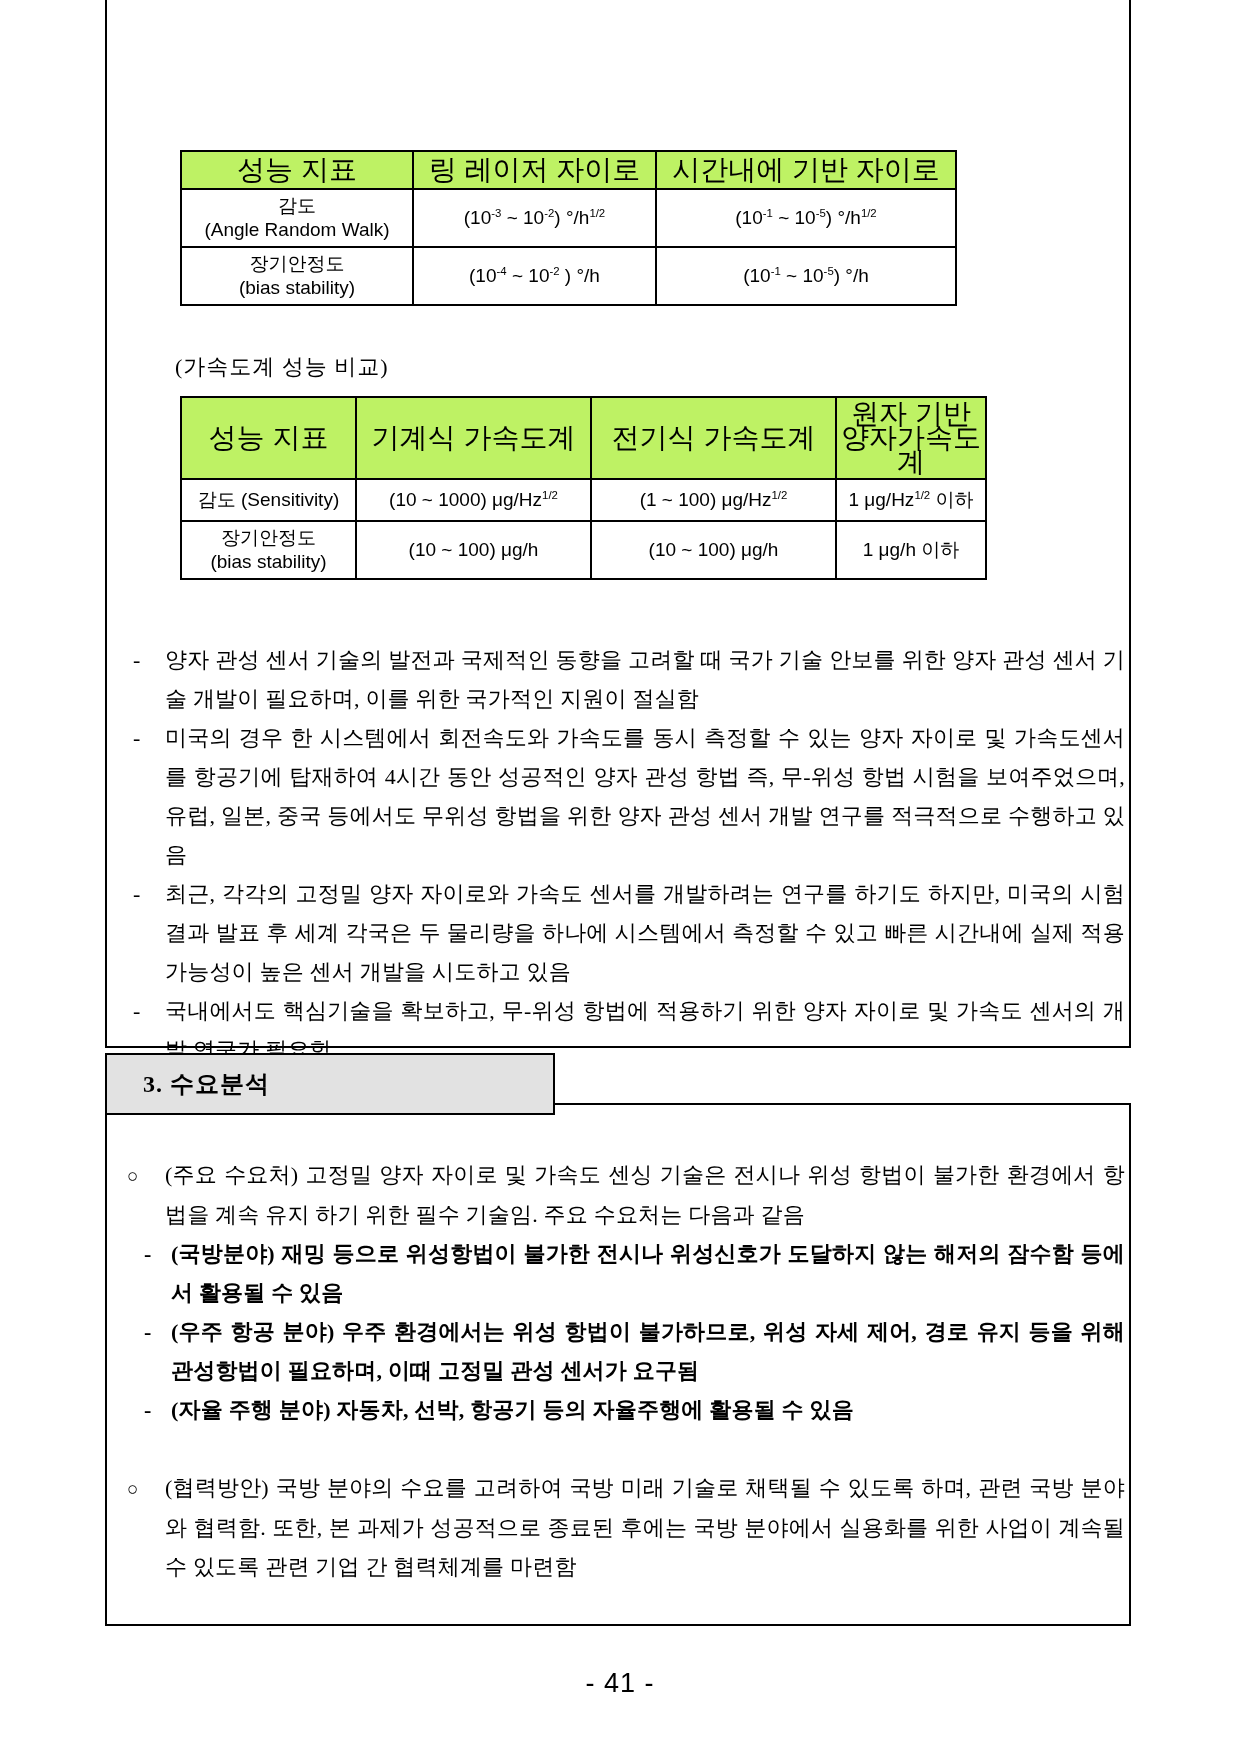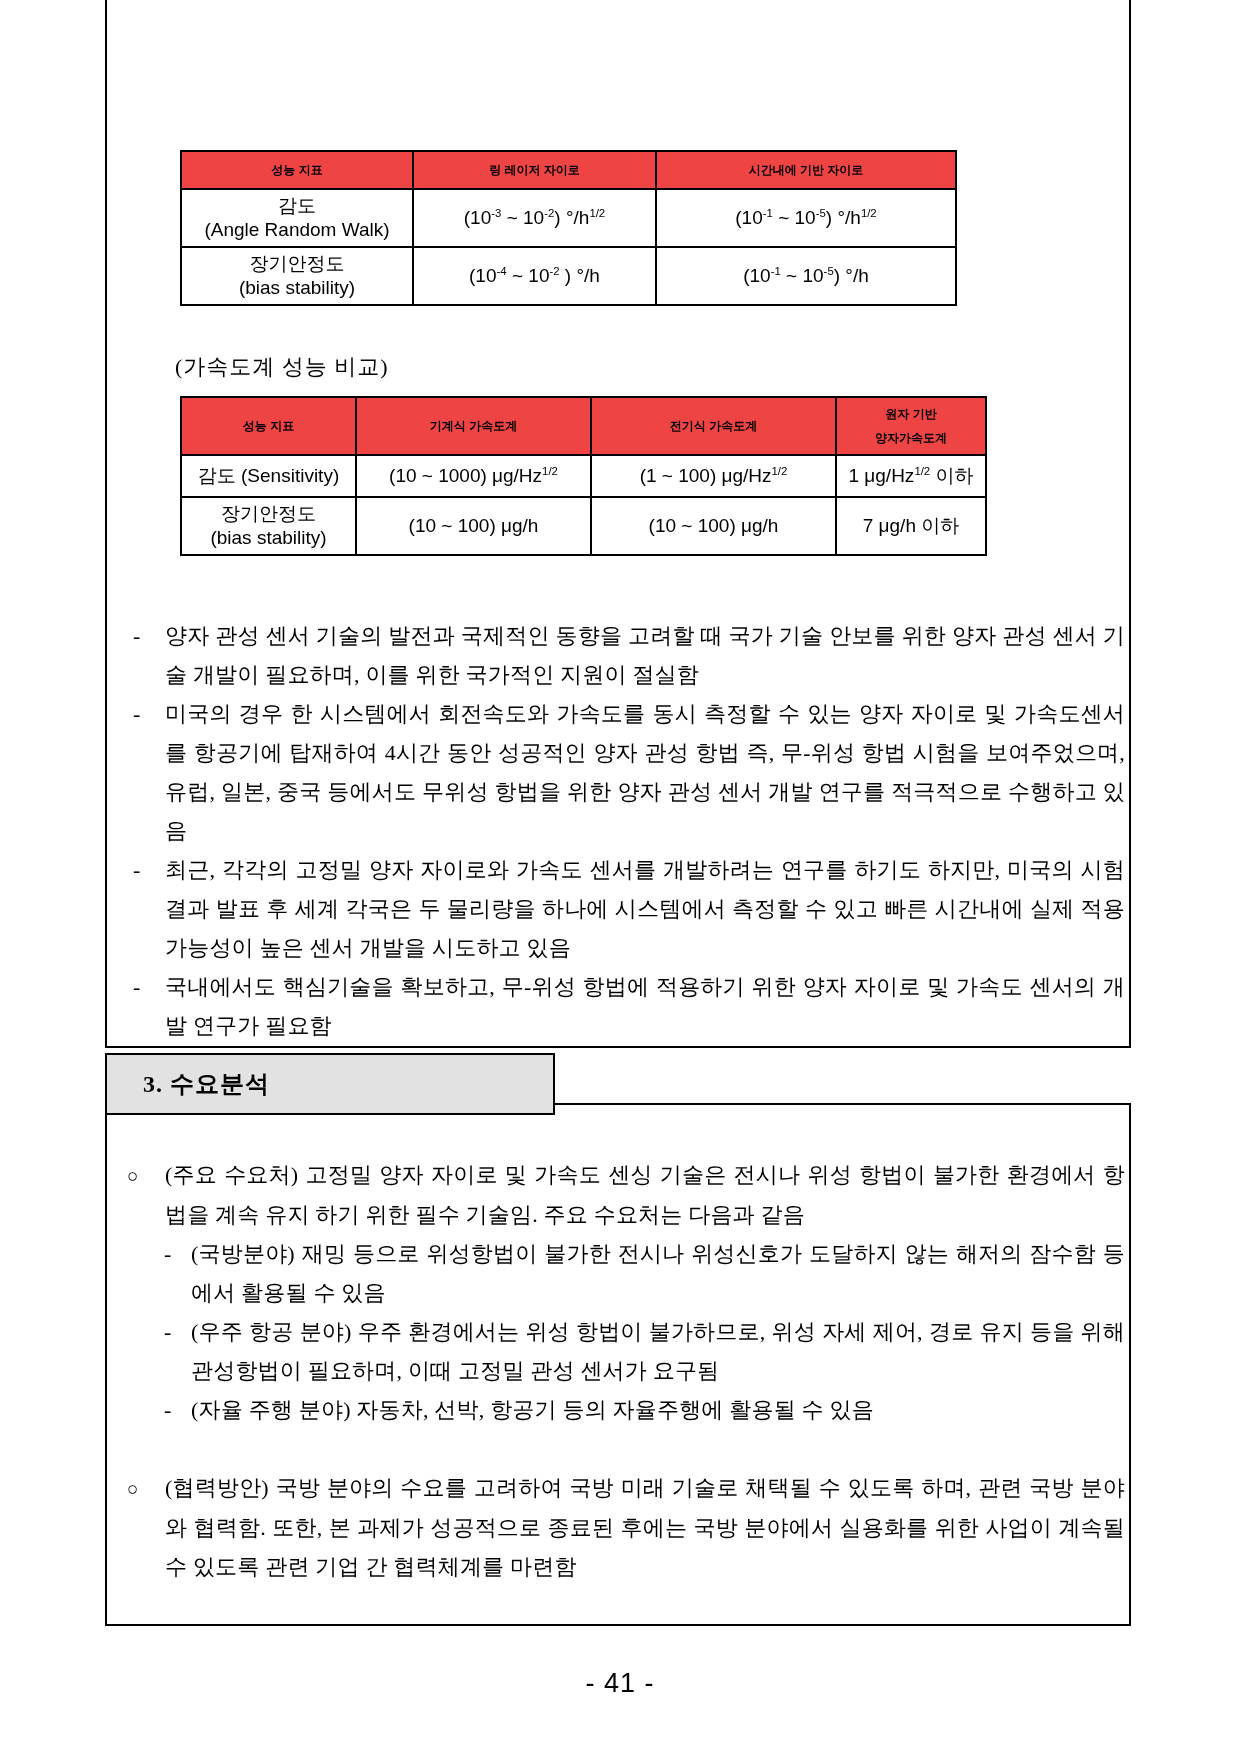--- a/index.html
+++ b/index.html
@@ -17,21 +17,21 @@
   
   table.perf {
     border-collapse:collapse; table-layout:fixed;
     font-family:"Liberation Sans","DejaVu Sans",sans-serif;
     font-size:19px; text-align:center;
   }
   table.perf th, table.perf td {
     border:2px solid #000; vertical-align:middle; padding:4px 2px;
     line-height:24px;
   }
-  table.perf th { background:#ef4444; font-weight:bold; font-size:12px; }
+  table.perf th { background:#bef264; font-weight:normal; font-size:28px; }
   table.t1 { margin:150px 0 0 73px; width:775px; }
   table.t1 tr.hdr { height:38px; }
   table.t1 tr.data { height:51px; }
   table.t2 { margin:14px 0 0 73px; width:805px; }
   table.t2 tr.hdr { height:48px; }
   table.t2 tr.data { height:42px; }
   sup { font-size:0.6em; vertical-align:super; line-height:0; }
   .caption {
     margin:46px 0 0 68px; font-size:22px; letter-spacing:1px;
   }
@@ -53,21 +53,21 @@
   }
   
   .box2 {
     position:absolute; left:105px; top:1103px; width:1026px; height:523px;
     border:2px solid #000; box-sizing:border-box; z-index:1;
     padding:50px 4px 0 0;
   }
   .o-item { padding-left:58px; text-indent:-38px; }
   .o-item > .mk { width:38px; }
   .o-item > .mk { font-size:0.85em; }
-  .s-item { padding-left:84px; text-indent:-27px; }
+  .s-item { padding-left:64px; text-indent:-27px;font-weight:bold; }
   .s-item > .mk { width:27px; }
   .gap-after { margin-bottom:39px; }
   
   .footer {
     position:absolute; left:0; top:1668px; width:1240px; text-align:center;
     font-family:"Liberation Sans","DejaVu Sans",sans-serif; font-size:27px;
     letter-spacing:1px;
   }
 </style>
 </head>
@@ -121,21 +121,21 @@
       <tr class="data">
         <td>감도 (Sensitivity)</td>
         <td>(10 ~ 1000) μg/Hz<sup>1/2</sup></td>
         <td>(1 ~ 100) μg/Hz<sup>1/2</sup></td>
         <td>1 μg/Hz<sup>1/2</sup> 이하</td>
       </tr>
       <tr class="data">
         <td>장기안정도<br>(bias stability)</td>
         <td>(10 ~ 100) μg/h</td>
         <td>(10 ~ 100) μg/h</td>
-        <td>7 μg/h 이하</td>
+        <td>1 μg/h 이하</td>
       </tr>
     </tbody>
       </table>
 
     <div class="bullets1">
       <div class="bullet d-item">
         <span class="mk">-</span><span>양자 관성 센서 기술의 발전과 국제적인 동향을 고려할 때 국가 기술 안보를 위한 양자 관성 센서 기술 개발이 필요하며, 이를 위한 국가적인 지원이 절실함</span>
       </div>
       <div class="bullet d-item">
         <span class="mk">-</span><span>미국의 경우 한 시스템에서 회전속도와 가속도를 동시 측정할 수 있는 양자 자이로 및 가속도센서를 항공기에 탑재하여 4시간 동안 성공적인 양자 관성 항법 즉, 무-위성 항법 시험을 보여주었으며, 유럽, 일본, 중국 등에서도 무위성 항법을 위한 양자 관성 센서 개발 연구를 적극적으로 수행하고 있음</span>

